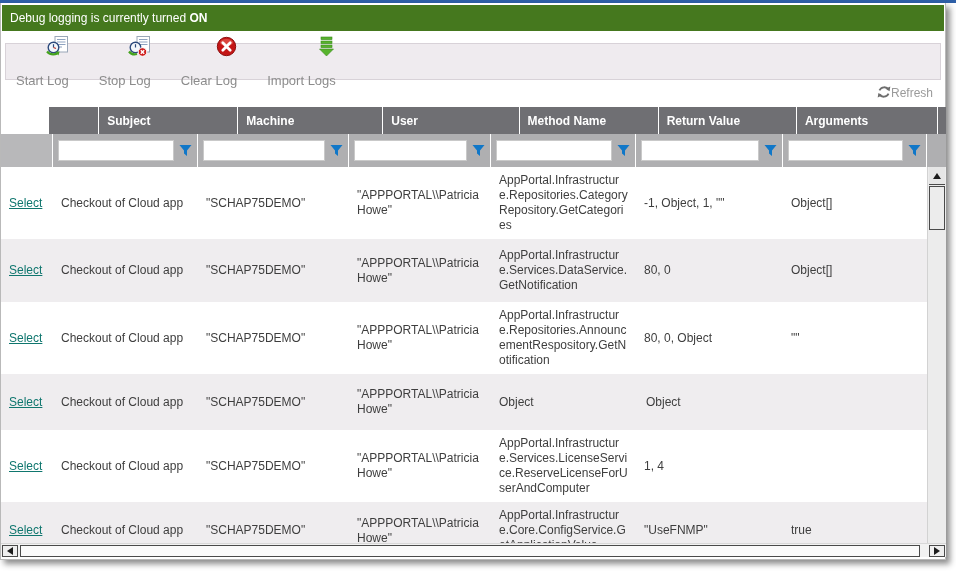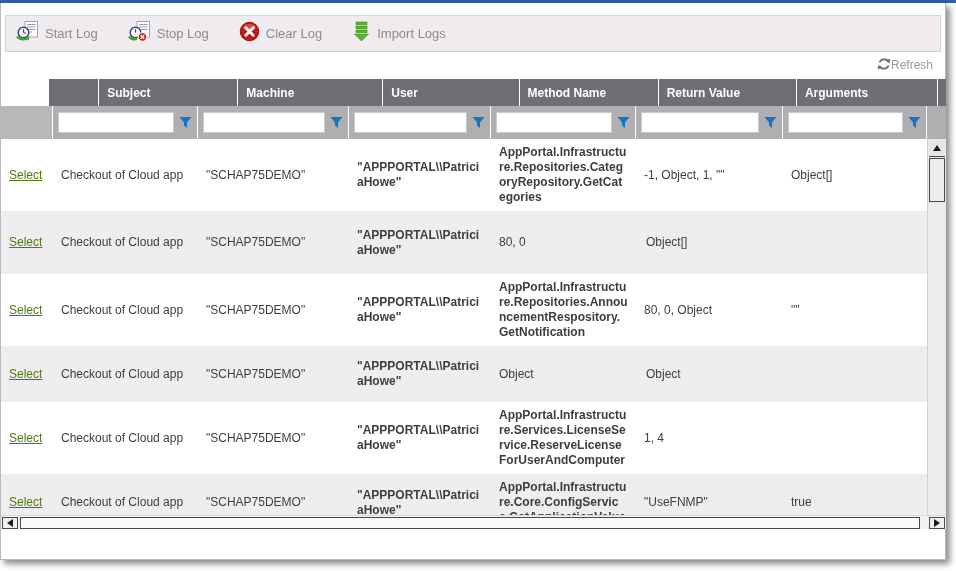--- a/index.html
+++ b/index.html
@@ -5,21 +5,21 @@
   * { box-sizing: border-box; margin: 0; padding: 0; }
   html,body { width: 956px; height: 571px; background:#fff; font-family:"Liberation Sans", sans-serif; overflow:hidden; }
   .top-line { position:absolute; left:0; top:0; width:956px; height:3px; background:#2E5FA7; }
   .app { position:absolute; left:0; top:3px; width:946px; height:557px; background:#fff;
          border:1px solid #b9b9b9; border-top:none; box-shadow:4px 4px 6px rgba(0,0,0,.45); }
   .banner { margin:2px 1px 0 1px; height:26px; line-height:26px; background:#45781E; color:#fff;
             font-size:12px; padding-left:8px; }
   .banner b { font-weight:bold; }
   .toolbar { margin:12px 4px 0 4px; height:37px; border:1px solid #d8d2d8; background:#EFEBEF;
              display:flex; align-items:center; padding-left:10px; gap:30px; }
-  .tbtn { display:flex; align-items:center; gap:6px; cursor:default; }
+  .tbtn { display:flex; align-items:flex-end; gap:12px; cursor:default;flex-direction:column; }
   .tbtn .tlabel { color:#8c8c8c; font-size:13px; }
   .refresh-row { height:26px; display:flex; justify-content:flex-end; align-items:center; padding-right:12px; }
   .refresh { display:flex; align-items:center; color:#9a9a9a; font-size:12px; }
   
   .grid { position:relative; width:945px; margin-top:1px; }
   .c0{width:52px} .c1{width:145px} .c2{width:151px} .c3{width:142px} .c4{width:145px} .c5{width:147px} .c6{width:144px} .cf{flex:1}
   .ghead { display:flex; height:27px;margin-left:48px; }
   .hcell { background:#6F6F73; color:#fff; font-size:12px; font-weight:bold; display:flex;
            align-items:center; padding-left:8px; border-right:1px solid #fff; }
   .hcell.cf { border-right:none; }
@@ -28,22 +28,22 @@
   .fcell.c0 { background:#B8B8BA; }
   .fcell.cf { border-right:none; }
   .fcell input { flex:1; height:21px; border:1px solid #c9c9c9; background:#fff; min-width:0; font-size:12px; padding:0 3px; }
   .gbody { width:926px; height:376px; overflow:hidden; }
   .row { display:flex; background:#fff; }
   .row.alt { background:#EFEDEF; }
   .row:nth-child(1){min-height:68px} .row:nth-child(2){min-height:63px}
   .row:nth-child(3){min-height:69px} .row:nth-child(4){min-height:56px}
   .row:nth-child(5){min-height:68px} .row:nth-child(6){min-height:57px}
   .cell { display:flex; align-items:center; padding:6px 8px; font-size:12px; color:#3E3E3E; line-height:15px; }
-  .cell.wrap span { word-break:break-all;font-weight:bold; }
-  a.select { color:#4d7c0f; text-decoration:underline; font-size:12px; cursor:pointer; }
+  .cell.wrap span { word-break:break-all; }
+  a.select { color:#0f766e; text-decoration:underline; font-size:12px; cursor:pointer; }
   
   .vscroll { position:absolute; right:0; top:60px; width:19px; height:376px; background:#ECECEC; border-left:1px solid #d2d2d2; }
   .vs-up { position:absolute; left:1px; top:0; right:1px; height:18px; background:#E6E6E6; border-bottom:1px solid #4a4a4a;
            display:flex; align-items:center; justify-content:center; }
   .vs-thumb { position:absolute; left:1px; top:19px; right:1px; height:44px; background:#ECECEC; border:1px solid #4a4a4a; }
   .tri-up { width:0; height:0; border-left:4px solid transparent; border-right:4px solid transparent; border-bottom:6px solid #1c1c1c; }
   .hscroll { position:relative; width:945px; height:14px; background:#F2F2F2; border-top:1px solid #d8d8d8; }
   .hs-left { position:absolute; left:1px; top:1px; width:16px; height:12px; background:#EFEFEF; border:1px solid #4a4a4a;
              display:flex; align-items:center; justify-content:center; }
   .hs-thumb { position:absolute; left:19px; top:1px; right:26px; height:12px; background:#FAFAFA; border:1px solid #4a4a4a; }
@@ -52,20 +52,24 @@
   .tri-left { width:0; height:0; border-top:4px solid transparent; border-bottom:4px solid transparent; border-right:6px solid #1c1c1c; }
   .tri-right{ width:0; height:0; border-top:4px solid transparent; border-bottom:4px solid transparent; border-left:6px solid #1c1c1c; }
 </style>
 </head>
 <body>
 
 <div class="top-line"></div>
 
 <div class="app">
 
+  <div class="banner">
+    <span>Debug logging is currently turned</span>
+    <b>ON</b>
+  </div>
 
   <div class="toolbar">
 
     <div class="tbtn">
       <span>
         <svg width="23" height="21" viewBox="0 0 23 21">
           <rect x="9" y="0.5" width="12.5" height="15.5" fill="#fff" stroke="#9aa7b8"></rect>
           <line x1="11" y1="3.5" x2="19.5" y2="3.5" stroke="#8fa3c0"></line>
           <line x1="11" y1="6" x2="19.5" y2="6" stroke="#8fa3c0"></line>
           <line x1="11" y1="8.5" x2="19.5" y2="8.5" stroke="#8fa3c0"></line>
@@ -223,20 +227,23 @@
           </div>
         <div class="cell c1">
             <span>Checkout of Cloud app</span>
           </div>
         <div class="cell c2">
             <span>"SCHAP75DEMO"</span>
           </div>
         <div class="cell c3 wrap">
             <span>"APPPORTAL\\PatriciaHowe"</span>
           </div>
+        <div class="cell c4 wrap">
+            <span>AppPortal.Infrastructure.Services.DataService.GetNotification</span>
+          </div>
         <div class="cell c5">
             <span>80, 0</span>
           </div>
         <div class="cell c6">
             <span>Object[]</span>
           </div>
       </div>
 
       <div class="row">
         <div class="cell c0">

